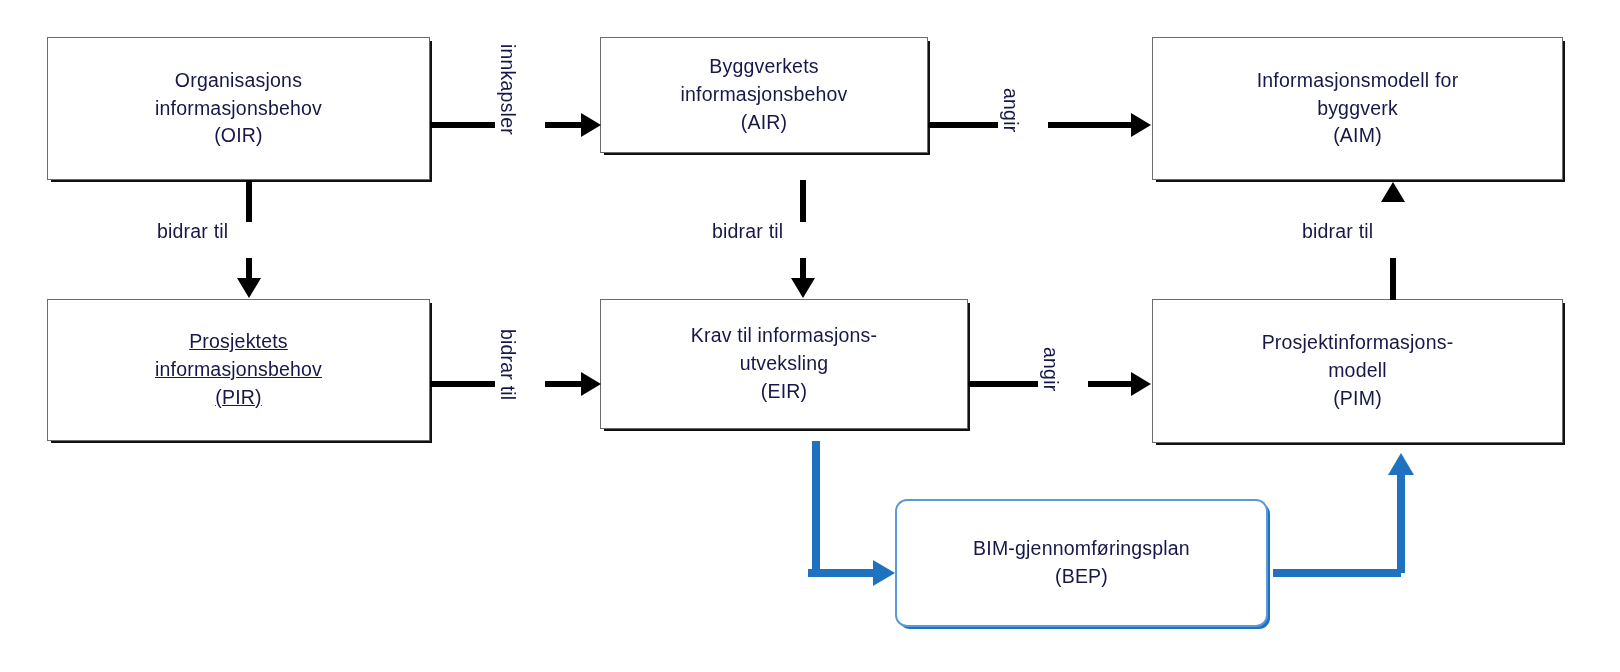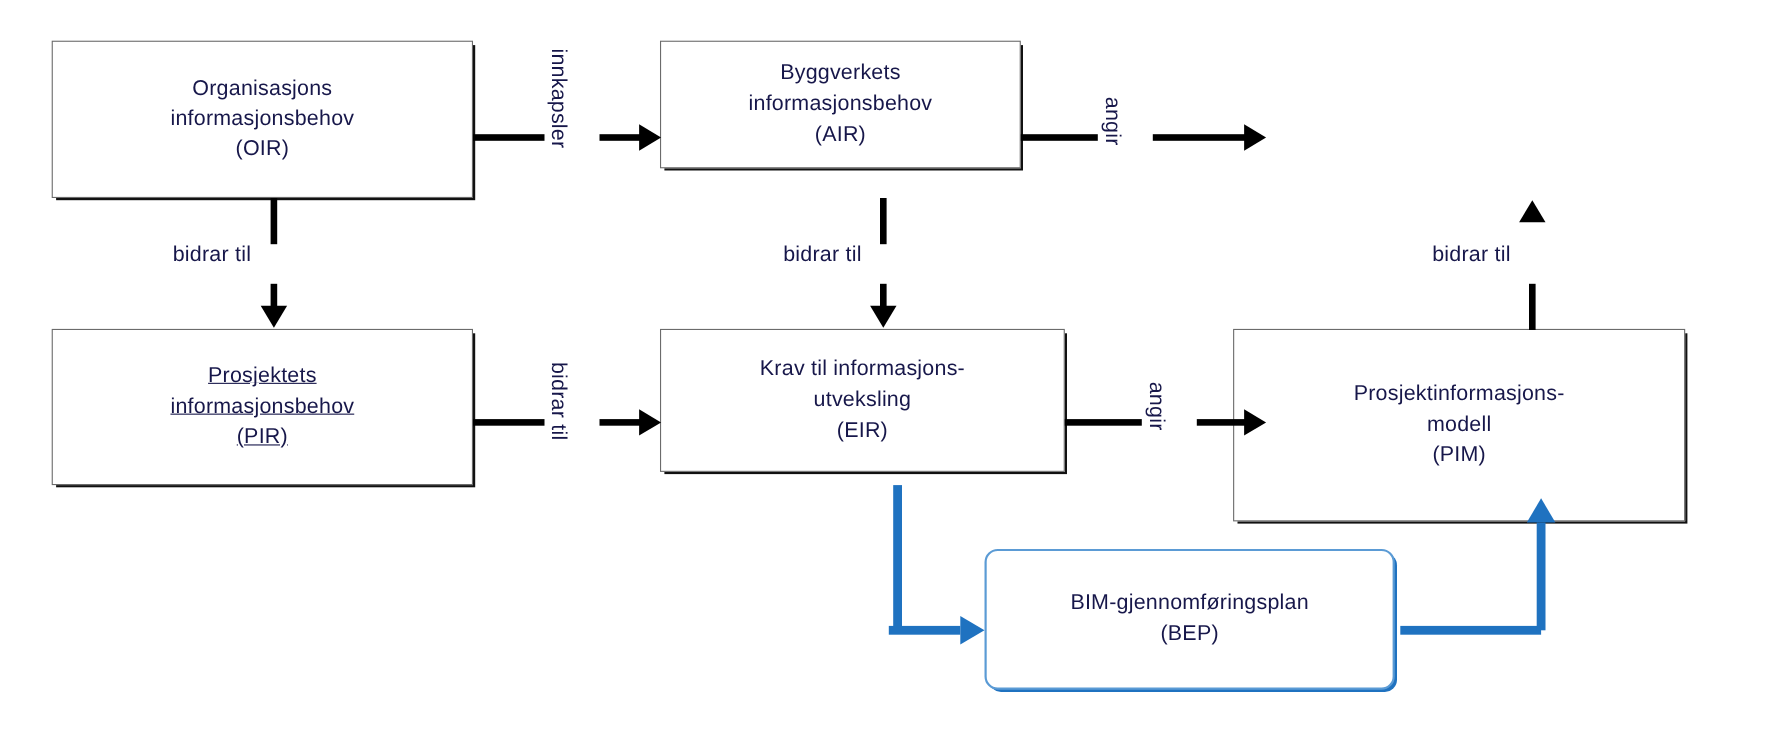--- a/index.html
+++ b/index.html
@@ -90,34 +90,39 @@
 informasjonsbehov
 (OIR)</span>
   </div>
 
   <div class="node" style="left:600px;top:37px;width:328px;height:116px;">
     <span class="lbl">Byggverkets
 informasjonsbehov
 (AIR)</span>
   </div>
 
+  <div class="node" style="left:1152px;top:37px;width:411px;height:143px;">
+    <span class="lbl">Informasjonsmodell for
+byggverk
+(AIM)</span>
+  </div>
 
   <div class="node" style="left:47px;top:299px;width:383px;height:142px;text-decoration:underline;">
     <span class="lbl">Prosjektets
 informasjonsbehov
 (PIR)</span>
   </div>
 
   <div class="node" style="left:600px;top:299px;width:368px;height:130px;">
     <span class="lbl">Krav til informasjons-
 utveksling
 (EIR)</span>
   </div>
 
-  <div class="node" style="left:1121px;top:299px;width:411px;height:175px;">
+  <div class="node" style="left:1152px;top:299px;width:411px;height:144px;">
     <span class="lbl">Prosjektinformasjons-
 modell
 (PIM)</span>
   </div>
 
   <div class="node blue" style="left:895px;top:499px;width:373px;height:128px;border-radius:12px;">
     <span class="lbl">BIM-gjennomføringsplan
 (BEP)</span>
   </div>
 

